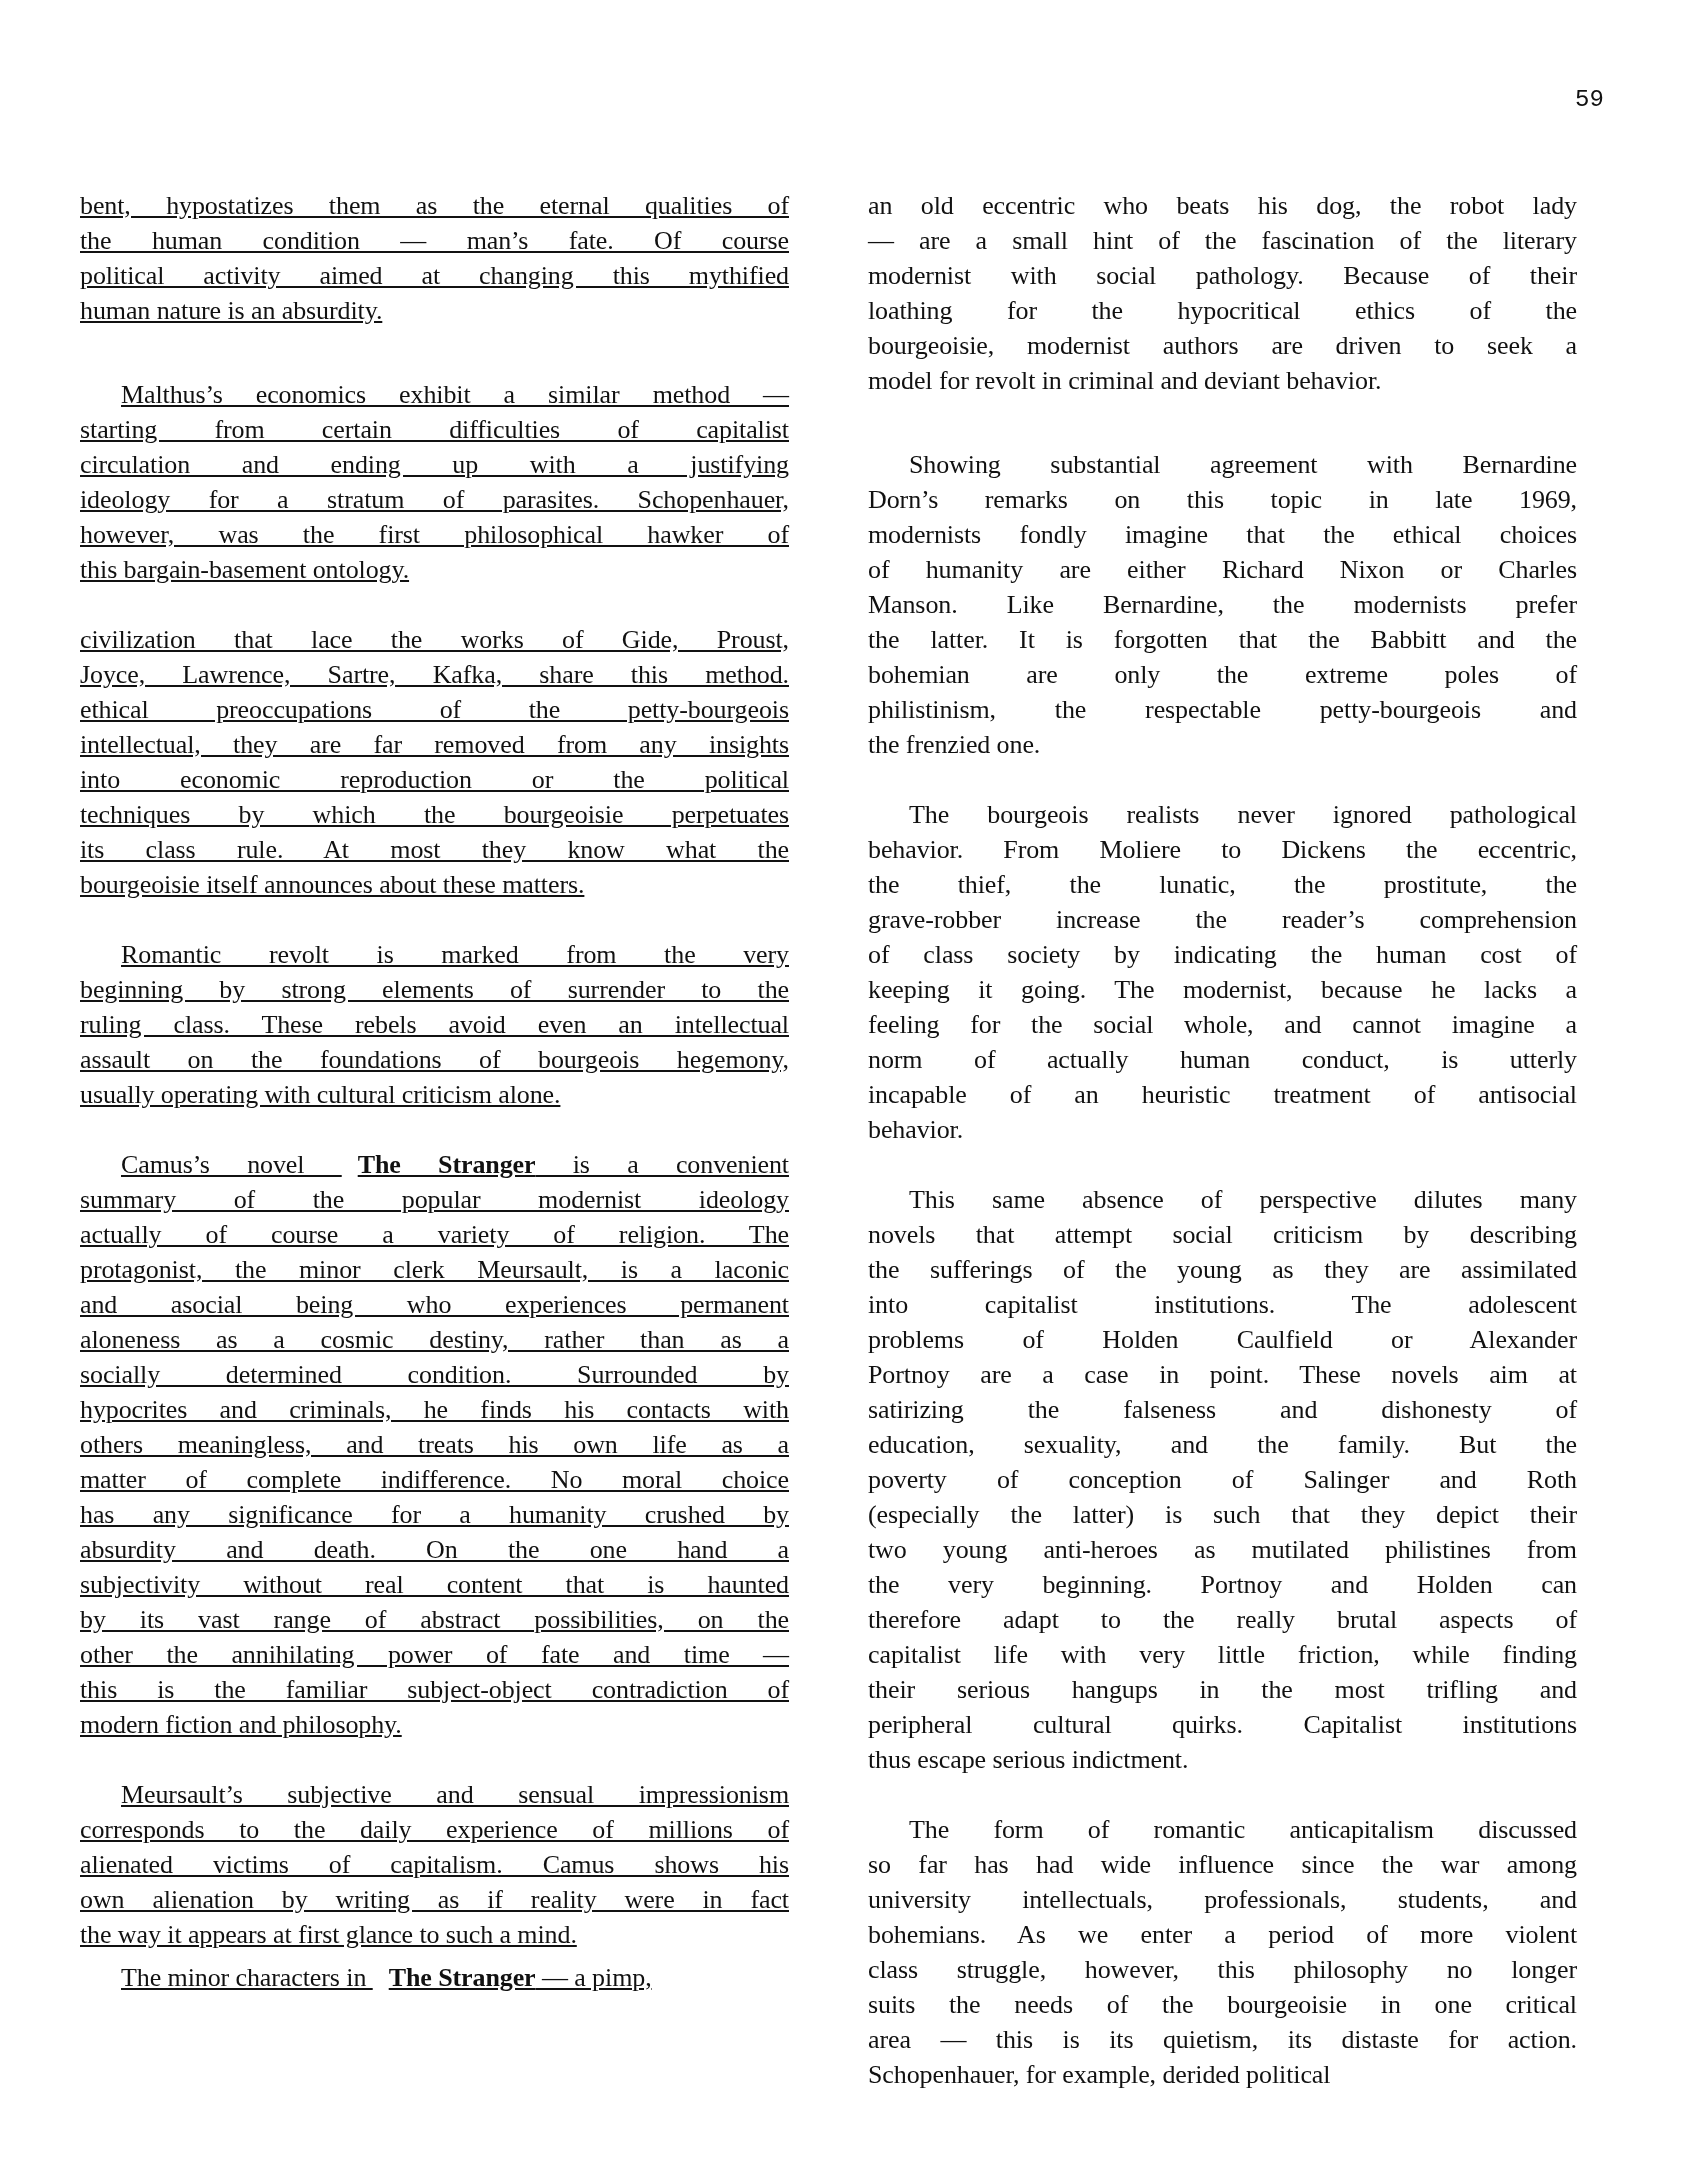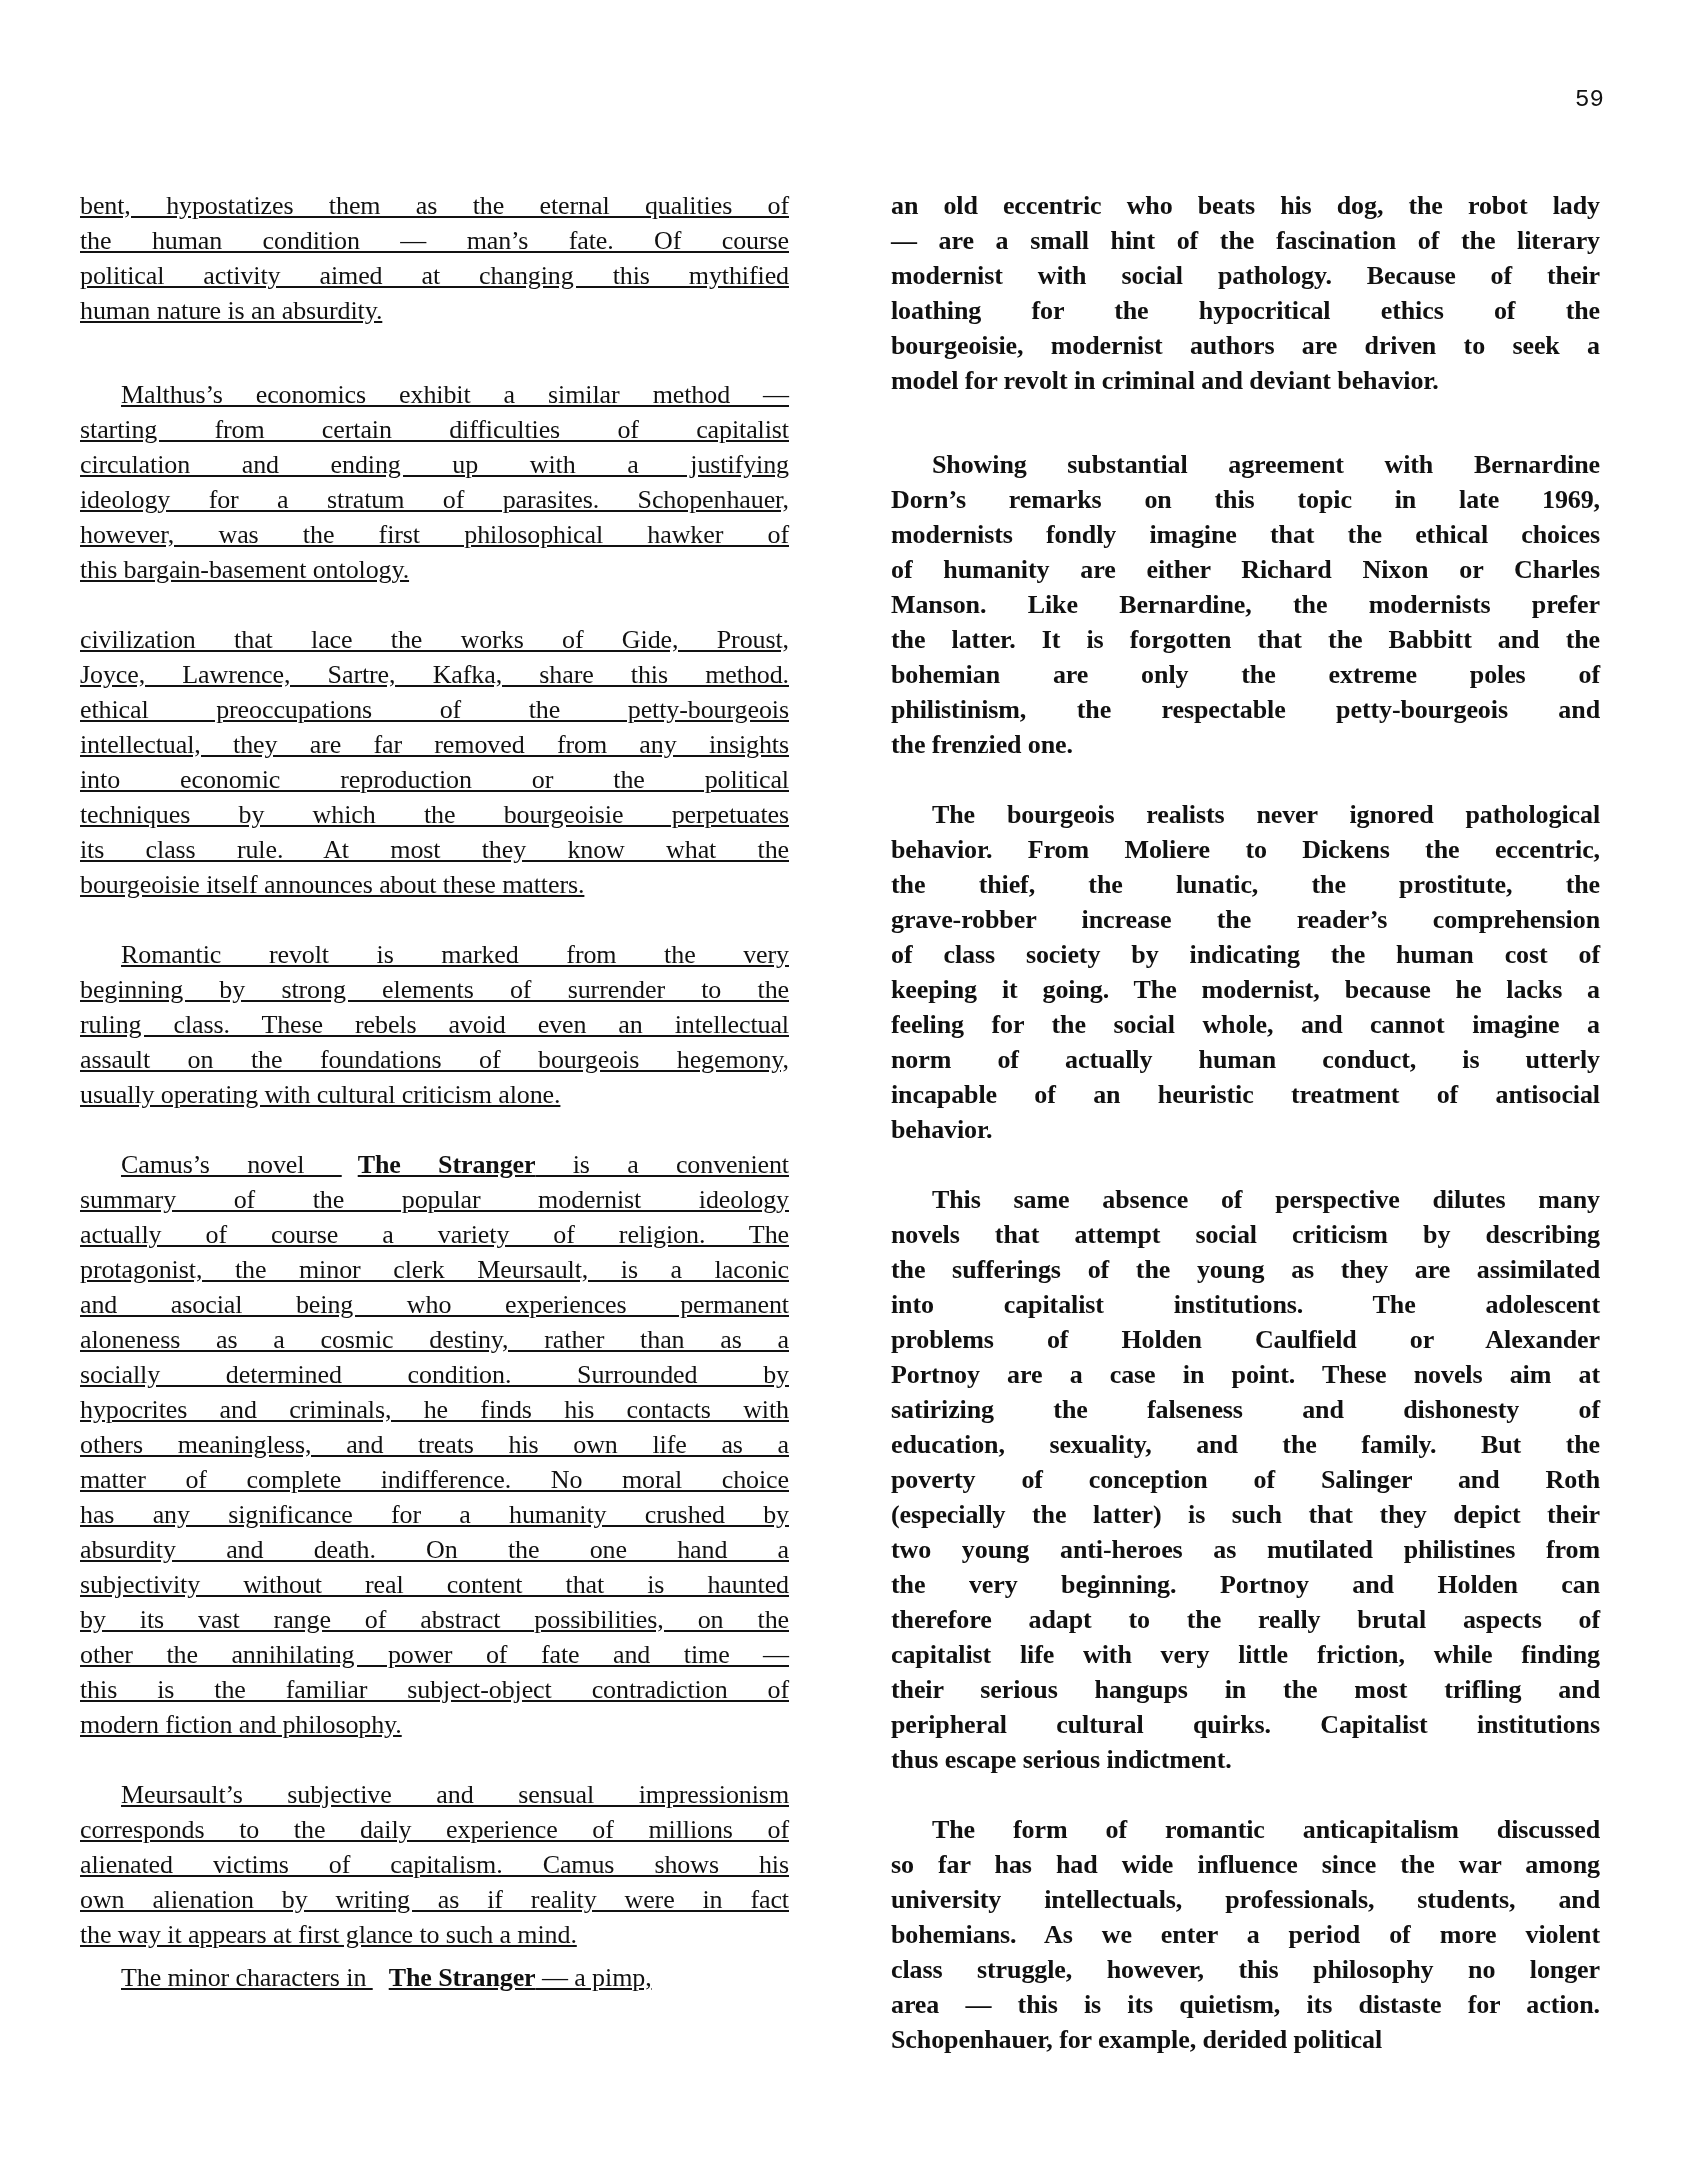--- a/index.html
+++ b/index.html
@@ -8,21 +8,21 @@
     font-family: "DejaVu Serif", "Liberation Serif", serif;
     color: #111111;
   }
   .page-number {
     position: absolute; left: 1575px; top: 86px;
     font-size: 24px; line-height: 28px;
     font-family: Liberation Mono, monospace;
   }
   .column { position: absolute; top: 188px; width: 709px; }
   .col-left { left: 80px; text-decoration: underline; }
-  .col-right { left: 891px; font-weight: bold; }
+  .col-right { left: 868px; }
   .para { margin: 0; }
   .line {
     display: block; height: 35px; line-height: 35px;
     font-size: 26px; white-space: nowrap;
     text-align: justify; text-align-last: justify;
     font-family: "Liberation Serif", "DejaVu Serif", serif;
     letter-spacing: -0.1px;
   }
   .line.last { text-align-last: left; }
   .line.indent { padding-left: 41px; }
@@ -159,17 +159,18 @@
       <span class="line">peripheral cultural quirks. Capitalist institutions</span>
       <span class="line last">thus escape serious indictment.</span>
     </div>
   <div class="gap-mid"></div>
   <div class="para">
       <span class="line indent">The form of romantic anticapitalism discussed</span>
       <span class="line">so far has had wide influence since the war among</span>
       <span class="line">university intellectuals, professionals, students, and</span>
       <span class="line">bohemians. As we enter a period of more violent</span>
       <span class="line">class struggle, however, this philosophy no longer</span>
+      <span class="line">suits the needs of the bourgeoisie in one critical</span>
       <span class="line">area — this is its quietism, its distaste for action.</span>
       <span class="line last">Schopenhauer, for example, derided political</span>
     </div>
 </div>
 
 
 </body></html>

